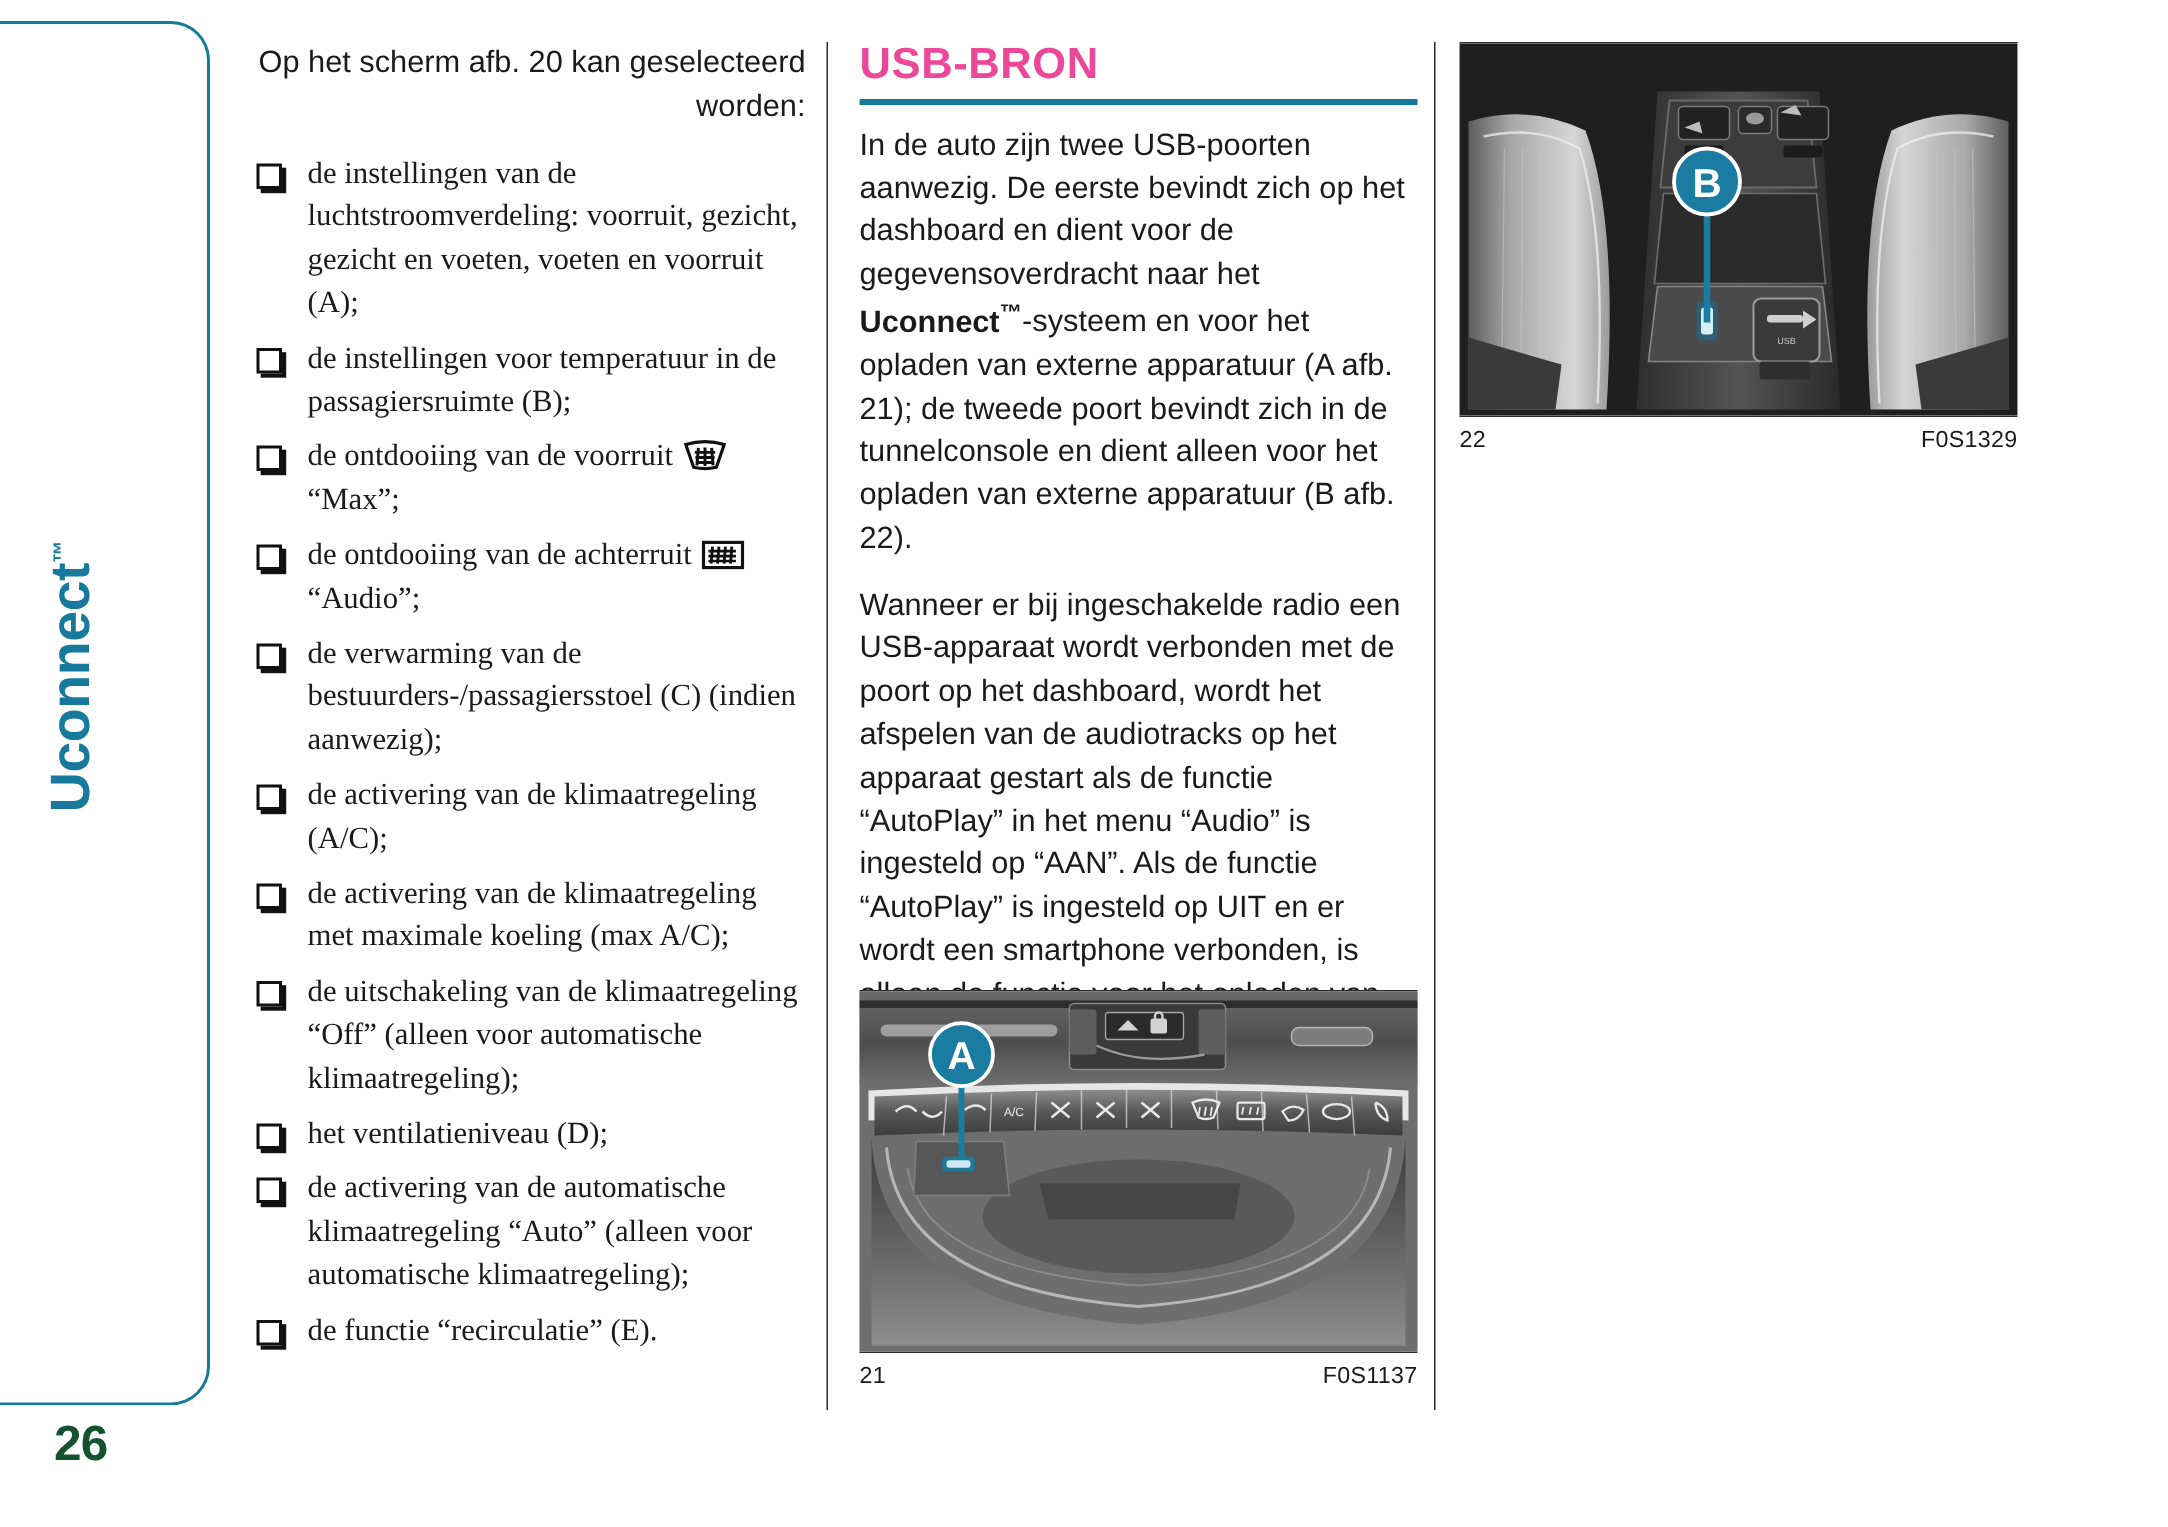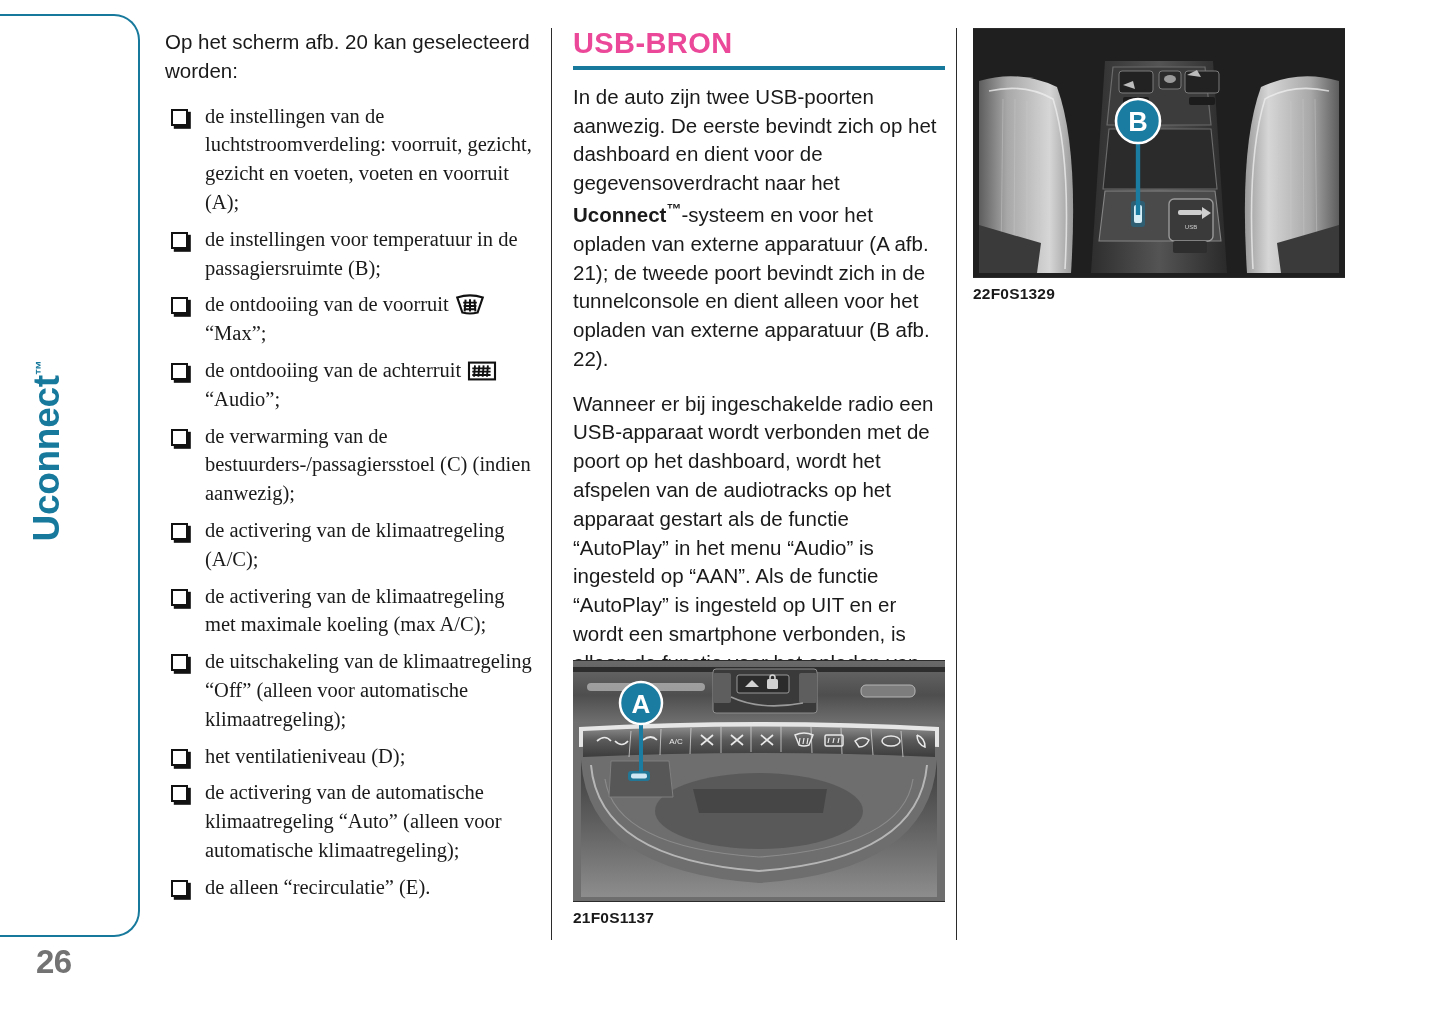--- a/index.html
+++ b/index.html
@@ -39,21 +39,21 @@
   .tab-label .tm{
     font-size:15px;
     vertical-align:super;
     font-weight:bold;
   }
   .page-number{
     position:absolute;
     left:36px; top:943px;
     font-size:33px;
     font-weight:bold;
-    color:#737373;
+    color:#14532d;
     letter-spacing:-0.5px;
   }
 
   
   .col{position:absolute; top:28px;}
   .col-left{left:165px; width:372px;}
   .col-mid{left:573px; width:372px;}
 
   .divider{
     position:absolute;
@@ -63,21 +63,21 @@
   .div-1{left:551px; top:28px; height:912px;}
   .div-2{left:956px; top:28px; height:912px;}
 
   
   p.body{
     margin:0 0 16px 0;
     font-size:20.5px;
     line-height:1.405;
     color:#1a1a1a;
   }
-  .intro{margin-bottom:13px;}
+  .intro{margin-bottom:13px;text-align:right;}
 
   ul.cklist{
     list-style:none;
     margin:0;padding:0;font-family:Liberation Serif, serif;
   }
   ul.cklist li{
     position:relative;
     padding-left:40px;
     margin-bottom:8px;
     font-size:20.5px;
@@ -126,25 +126,25 @@
     padding:0;
     background:#fff;
   }
   .fig-img{
     width:372px;
     display:block;
     background:#8a8a8a;
   }
   .fig-cap{
     display:flex;
+    justify-content:space-between;
     font-size:15.5px;
     color:#1a1a1a;
     padding-top:7px;
     letter-spacing:0.2px;
-    font-weight:bold;
   }
   .fig22{left:973px; top:28px;}
   .fig21{left:573px; top:660px;}
 
   .callout-letter{
     font-family:"Liberation Sans",sans-serif;
     font-weight:bold;
     fill:#ffffff;
   }
 </style>
@@ -207,21 +207,21 @@
     <li>
       <span class="box"></span>
       <span>het ventilatieniveau (D);</span>
     </li>
     <li>
       <span class="box"></span>
       <span>de activering van de automatische klimaatregeling “Auto” (alleen voor automatische klimaatregeling);</span>
     </li>
     <li>
       <span class="box"></span>
-      <span>de alleen “recirculatie” (E).</span>
+      <span>de functie “recirculatie” (E).</span>
     </li>
   </ul>
 </div>
 
 <div class="col col-mid">
   <h2 class="sect">USB-BRON</h2>
   <div class="rule"></div>
 
   <p class="body"><span>In de auto zijn twee USB-poorten aanwezig. De eerste bevindt zich op het dashboard en dient voor de gegevensoverdracht naar het </span><b class="uc"><span>Uconnect</span><span class="tmk">™</span></b><span>-systeem en voor het opladen van externe apparatuur (A afb. 21); de tweede poort bevindt zich in de tunnelconsole en dient alleen voor het opladen van externe apparatuur (B afb. 22).</span></p>
 

